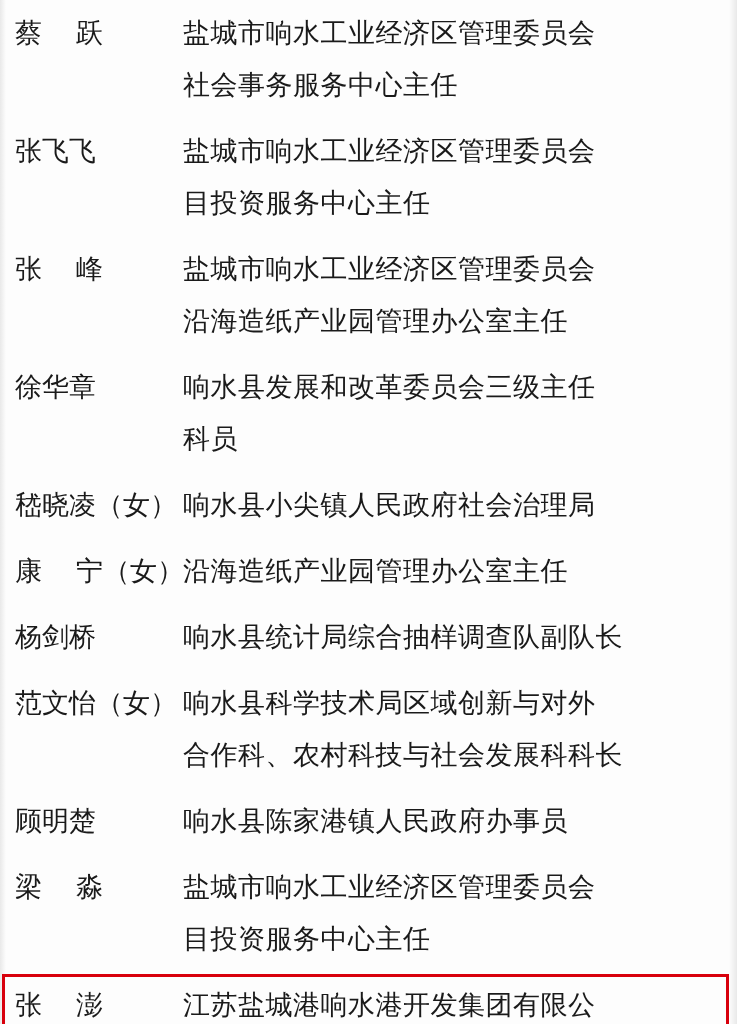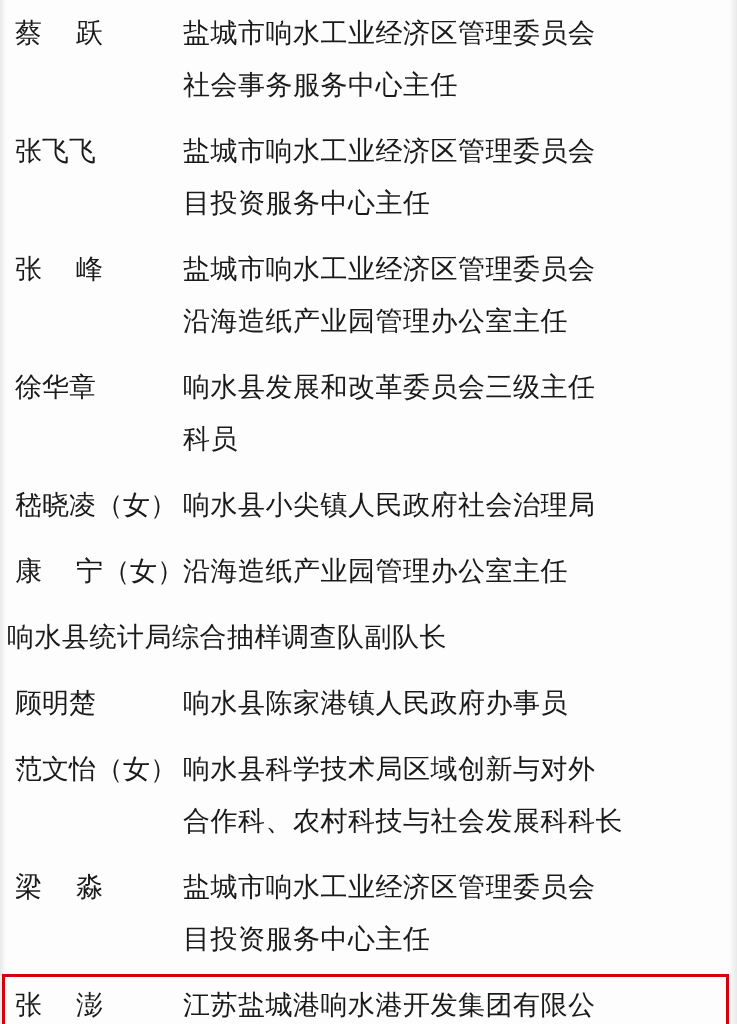--- a/index.html
+++ b/index.html
@@ -125,35 +125,36 @@
           <span class="ln">响水县小尖镇人民政府社会治理局</span>
         </div>
       </div>
       <div class="row">
         <div class="name-cell"><span>康</span><span class="sp"></span><span>宁（女）</span></div>
         <div class="title-cell">
           <span class="ln">沿海造纸产业园管理办公室主任</span>
         </div>
       </div>
       <div class="row">
+        <div class="name-cell"><span>杨剑桥</span></div>
         <div class="title-cell">
           <span class="ln">响水县统计局综合抽样调查队副队长</span>
-        </div>
-      </div>
-      <div class="row">
-        <div class="name-cell"><span>顾明楚</span></div>
-        <div class="title-cell">
-          <span class="ln">响水县陈家港镇人民政府办事员</span>
         </div>
       </div>
       <div class="row">
         <div class="name-cell"><span>范文怡（女）</span></div>
         <div class="title-cell">
           <span class="ln">响水县科学技术局区域创新与对外</span>
           <span class="ln">合作科、农村科技与社会发展科科长</span>
+        </div>
+      </div>
+      <div class="row">
+        <div class="name-cell"><span>顾明楚</span></div>
+        <div class="title-cell">
+          <span class="ln">响水县陈家港镇人民政府办事员</span>
         </div>
       </div>
       <div class="row">
         <div class="name-cell"><span>梁</span><span class="sp"></span><span>淼</span></div>
         <div class="title-cell">
           <span class="ln">盐城市响水工业经济区管理委员会</span>
           <span class="ln">目投资服务中心主任</span>
         </div>
       </div>
       <div class="row row-highlight">

